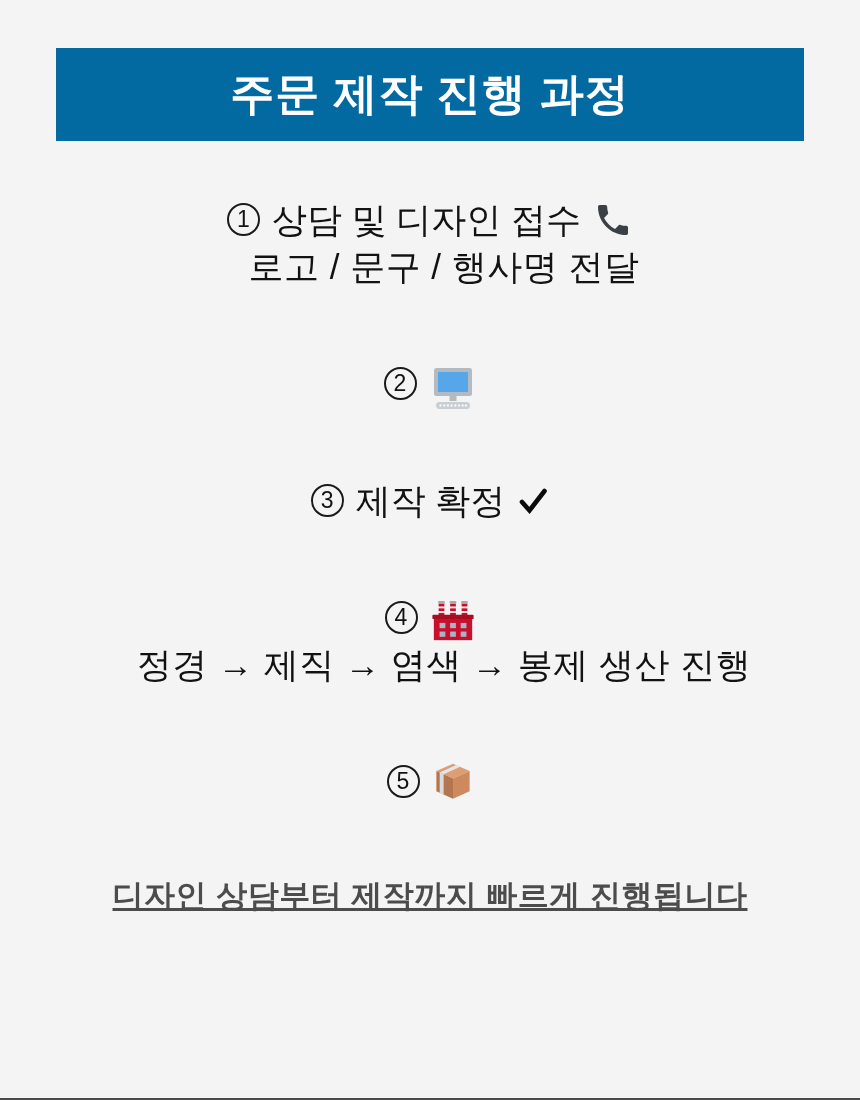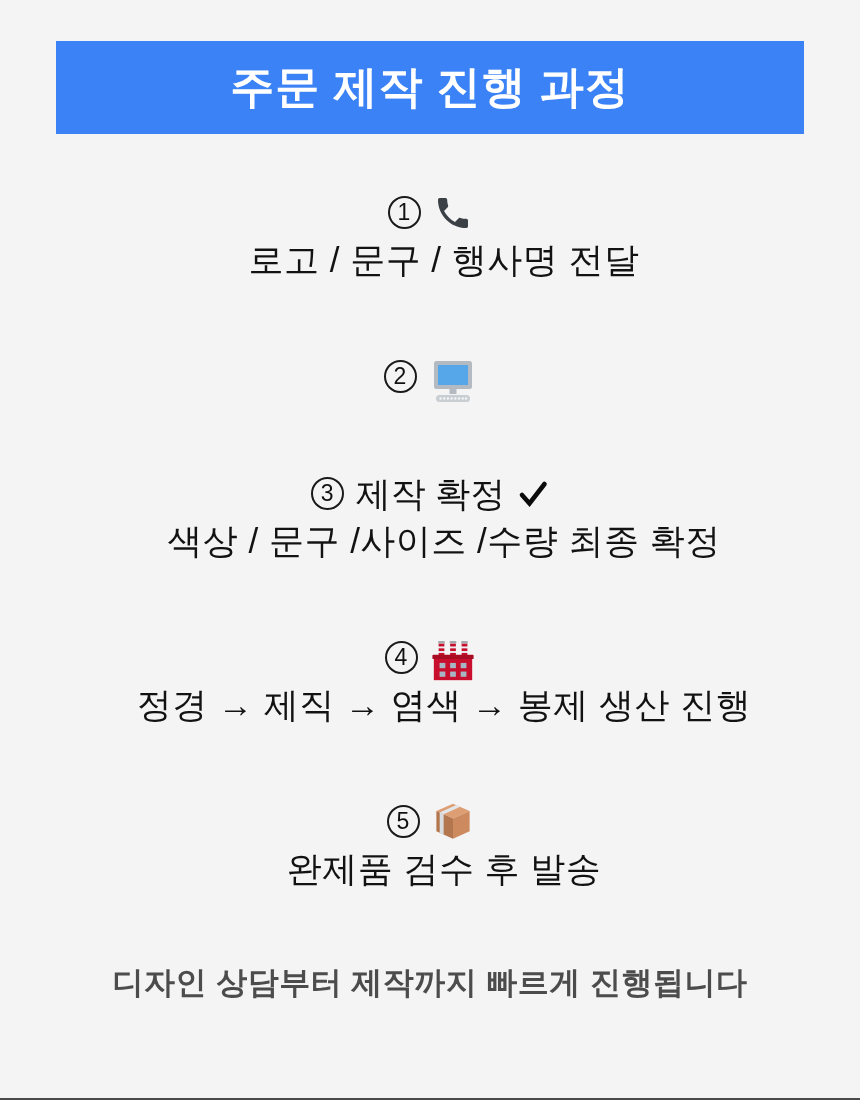--- a/index.html
+++ b/index.html
@@ -15,22 +15,22 @@
   }
   .page {
     width: 860px;
     height: 1098px;
     padding-top: 40px;
     box-sizing: border-box;
   }
   .header-bar {
     width: 748px;
     height: 93px;
-    margin: 1px auto;
-    background: #3b82f6;
+    margin: 8px auto;
+    background: #0369a1;
     display: flex;
     align-items: center;
     justify-content: center;
   }
   .header-title {
     color: #ffffff;
     font-size: 44px;
     font-weight: 800;
     letter-spacing: 1px;
   }
@@ -71,36 +71,38 @@
     justify-content: center;
     flex: 0 0 auto;
   }
   .footer-note {
     margin-top: 55px;
     text-align: center;
     font-size: 31px;
     font-weight: 700;
     color: #4c4c4c;
     letter-spacing: 0.5px;
+    text-decoration: underline;
   }
 </style>
 </head>
 <body>
 
 <div class="page">
 
   <div class="header-bar">
     <div class="header-title">주문 제작 진행 과정</div>
   </div>
 
   <div class="steps">
 
     <div class="step">
       <div class="step-title-line">
         <span class="step-number">1</span>
+        <span class="step-title">상담 및 디자인 접수</span>
         <span class="icon">
           <svg width="40" height="40" viewBox="0 0 24 24">
             <path fill="#3b4047" d="M6.62 10.79c1.44 2.83 3.76 5.14 6.59 6.59l2.2-2.2c.27-.27.67-.36 1.02-.24 1.12.37 2.33.57 3.57.57.55 0 1 .45 1 1V20c0 .55-.45 1-1 1-9.39 0-17-7.61-17-17 0-.55.45-1 1-1h3.5c.55 0 1 .45 1 1 0 1.25.2 2.45.57 3.57.11.35.03.74-.25 1.02l-2.2 2.2z"></path>
           </svg>
         </span>
       </div>
       <div class="step-desc">로고 / 문구 / 행사명 전달</div>
     </div>
 
     <div class="step">
@@ -128,21 +130,20 @@
     <div class="step">
       <div class="step-title-line">
         <span class="step-number">3</span>
         <span class="step-title">제작 확정</span>
         <span class="icon">
           <svg width="32" height="32" viewBox="0 0 32 32">
             <path d="M5 17 L12.5 25.5 L27.5 6" fill="none" stroke="#0b0b0b" stroke-width="4.6" stroke-linecap="round" stroke-linejoin="miter"></path>
           </svg>
         </span>
       </div>
-      <div class="step-desc">색상 / 문구 /사이즈 /수량 최종 확정</div>
     </div>
 
     <div class="step">
       <div class="step-title-line">
         <span class="step-number">4</span>
         <span class="icon" style="margin-top:6px;">
           <svg width="46" height="46" viewBox="0 0 48 48">
 
             <g>
               <rect x="8.5" y="3" width="7" height="3" rx="1" fill="#a6aaad"></rect>
@@ -187,20 +188,19 @@
         <span class="icon">
           <svg width="42" height="42" viewBox="0 0 48 48">
             <polygon points="24,3 43,11.5 24,20 5,11.5" fill="#dd9e74"></polygon>
             <polygon points="5,11.5 24,20 24,43 5,34.5" fill="#b4764e"></polygon>
             <polygon points="43,11.5 24,20 24,43 43,34.5" fill="#cd8a5e"></polygon>
             <polygon points="8.8,13.2 27.8,4.7 32.3,6.7 13.3,15.2" fill="#e3e6e9"></polygon>
             <polygon points="8.8,13.2 13.3,15.2 13.3,38.7 8.8,36.7" fill="#d8dcdf"></polygon>
           </svg>
         </span>
       </div>
-      <div class="step-desc">완제품 검수 후 발송</div>
     </div>
 
   </div>
 
   <div class="footer-note">디자인 상담부터 제작까지 빠르게 진행됩니다</div>
 
 </div>
 
 </body></html>

